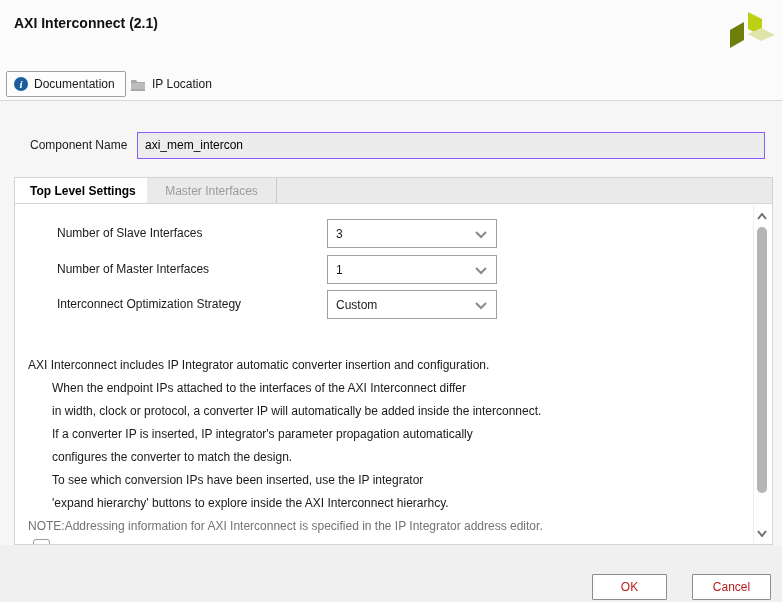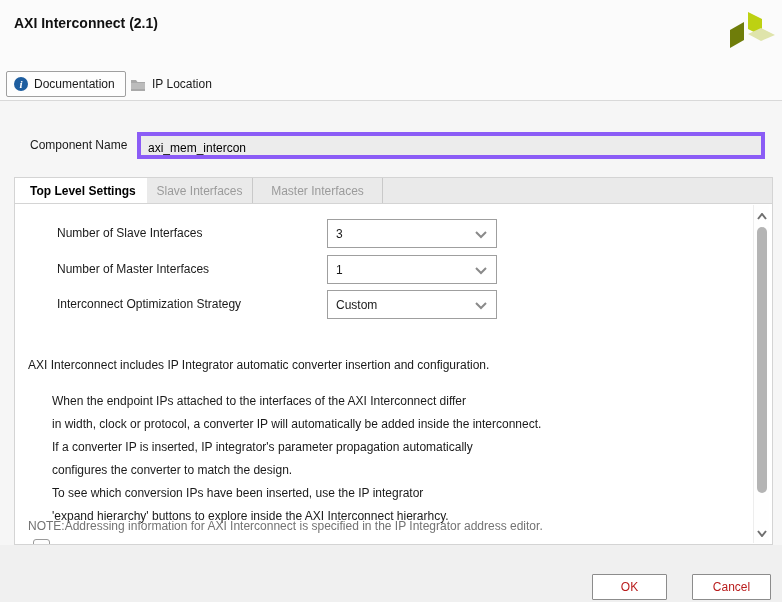--- a/index.html
+++ b/index.html
@@ -17,21 +17,21 @@
                  gap:6px; font-size:12px; color:#1a1a1a; background:#fdfdfd; cursor:default; }
   .doc-btn { left:6px; padding:0 10px 0 7px; border:1px solid #9f9f9f; border-radius:2px; }
   .loc-btn { left:121px; padding:0 8px; border:1px solid transparent; background:transparent;justify-content:flex-end; }
   .info-icon { width:14px; height:14px; border-radius:50%; background:#1d5d9f; color:#fff;
                font-family:"Liberation Serif", serif; font-weight:bold; font-style:italic;
                font-size:11px; line-height:14px; text-align:center; display:inline-block; }
 
   
   .comp-label { position:absolute; left:30px; top:132px; height:27px; line-height:27px; font-size:12px; }
   .comp-field { position:absolute; left:137px; top:132px; width:628px; height:27px;
-                background:#ececec; border:4px solid #8b5cf6; font-size:12px;
+                background:#ececec; border:1px solid #8b5cf6; font-size:12px;
                 line-height:25px; padding-left:7px; color:#000; }
 
   
   .tab-panel { position:absolute; left:14px; top:177px; width:759px; height:368px; }
   .tabs { position:absolute; top:0; left:0; right:0; height:26px; background:#eaeaea;
           border:1px solid #d4d4d4; border-bottom:none; display:flex; }
   .tab { height:100%; font-size:12px; display:flex; align-items:center; justify-content:center;
          color:#9b9b9b; cursor:default; }
   .tab.active { background:#ffffff; color:#000; font-weight:bold; width:132px;
                 justify-content:flex-start; padding-left:15px; }
@@ -44,21 +44,21 @@
   .setting-row { position:absolute; left:15px; height:29px;margin-left:27px; }
   .setting-row .s-label { position:absolute; left:0; top:0; height:29px; line-height:29px;
                           font-size:12px; white-space:nowrap; }
   .dropdown { position:absolute; left:270px; top:0; width:170px; height:29px; background:#fff;
               border:1px solid #9f9f9f; font-size:12px; display:flex; align-items:center;
               padding-left:8px; cursor:default; }
   .dropdown .chev { position:absolute; right:9px; top:11px; }
   .row1 { top:15px; width:600px; } .row2 { top:51px; width:600px; } .row3 { top:86px; width:600px; }
 
   .desc { position:absolute; left:13px; top:150px; font-size:12px; line-height:23px; color:#1a1a1a; }
-  .desc .indent { padding-left:24px; margin-top:13px; }
+  .desc .indent { padding-left:24px; margin-top:0; }
   .note { position:absolute; left:13px; top:315px; font-size:12px; color:#737373; white-space:nowrap; }
   .partial-checkbox { position:absolute; left:18px; top:335px; width:17px; height:12px;
                       border:1px solid #9a9a9a; border-radius:3px; background:#fdfdfd; }
 
   
   .scrollbar { position:absolute; top:1px; right:3px; bottom:1px; width:16px;
                border-left:1px solid #ededed; background:#fefefe; }
   .sb-up { position:absolute; top:8px; left:3px; }
   .sb-down { position:absolute; bottom:6px; left:3px; }
   .sb-thumb { position:absolute; top:22px; left:3px; width:10px; height:266px;
@@ -95,21 +95,20 @@
       <span>IP Location</span>
     </div>
   </div>
 
   <div class="comp-label">Component Name</div>
   <div class="comp-field">axi_mem_intercon</div>
 
   <div class="tab-panel">
     <div class="tabs">
       <div class="tab active">Top Level Settings</div>
-      <div class="tab t2">Slave Interfaces</div>
       <div class="tab t3">Master Interfaces</div>
     </div>
 
     <div class="panel-content">
 
       <div class="setting-row row1">
         <span class="s-label">Number of Slave Interfaces</span>
         <div class="dropdown">
           <span>3</span>
           <svg class="chev" width="12" height="8" viewBox="0 0 12 8">

